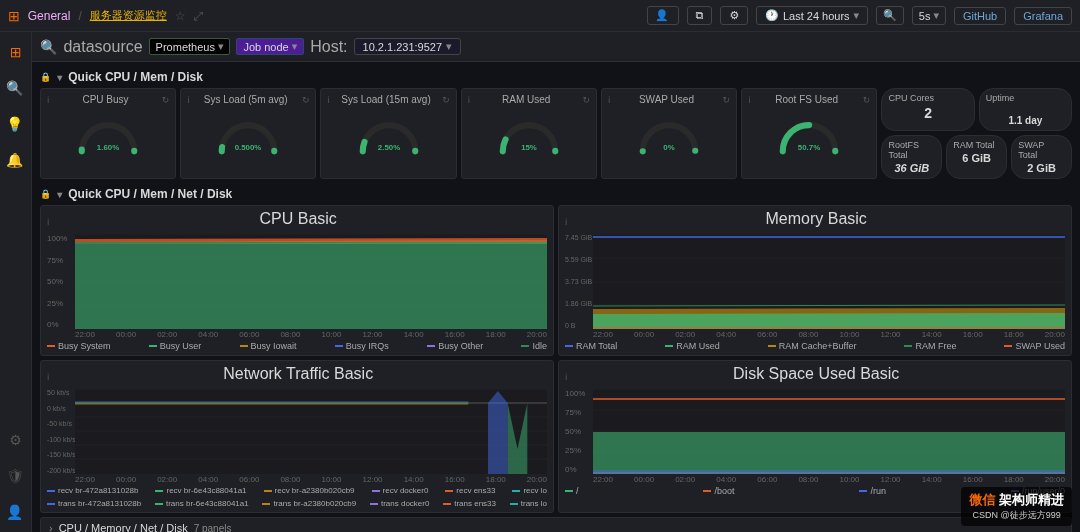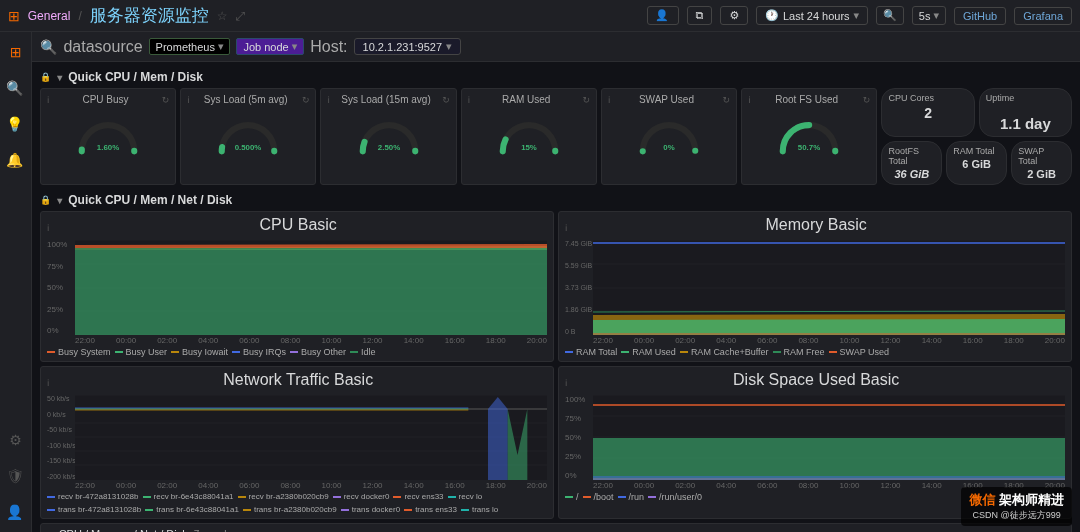--- a/index.html
+++ b/index.html
@@ -37,21 +37,21 @@
     .info-icon { color: #555; font-size: 9px; cursor: pointer; }
     .refresh-icon { color: #555; font-size: 9px; cursor: pointer; }
     .stat-small { background: #1f2025; border: 1px solid #2c2d31; border-radius: 14px; flex: 1; padding: 4px 6px; }
     .stat-small-title { font-size: 9px; color: #aaa; }
     .stat-small-value { font-size: 14px; font-weight: bold; color: #d8d9da; text-align: center; margin-top: 2px; }
 
     
     .charts-row { display: flex; gap: 4px; margin-bottom: 4px; }
     .chart-panel { background: #1f2025; border: 1px solid #2c2d31; border-radius: 3px; flex: 1; padding: 4px 6px; }
     .chart-title { font-size: 16px; color: #d8d9da; text-align: center; margin-bottom: 4px; }
-    .chart-legend { display: flex; flex-wrap: wrap; gap: 4px; margin-top: 2px; font-size: 9px; color: #aaa; }
+    .chart-legend { display: flex; flex-wrap: wrap; gap: 4px; margin-top: 2px; font-size: 9px; color: #aaa; justify-content: space-between; }
     .legend-item { display: flex; align-items: center; gap: 3px; }
     .legend-dot { width: 8px; height: 2px; display: inline-block; }
     .y-axis { position: absolute; left: 0; top: 0; height: 100%; display: flex; flex-direction: column; justify-content: space-between; font-size: 8px; color: #666; }
     .x-axis { display: flex; justify-content: space-between; font-size: 8px; color: #666; padding-left: 28px; margin-top: 1px; }
     .chart-inner { position: absolute; left: 28px; right: 0; top: 0; bottom: 0; }
     .collapsed-section { background: #1f2025; border: 1px solid #2c2d31; border-radius: 3px; padding: 4px 8px; display: flex; align-items: center; gap: 6px; cursor: pointer; }
     .collapsed-section .arrow { color: #888; }
     .panels-count { color: #888; font-size: 10px; }
 
     
@@ -69,21 +69,21 @@
     .top-nav { margin-left: 0; }
     .toolbar { margin-left: 0; }
   </style>
 </head>
 <body>
 
 <div class="top-nav">
   <span style="color:#f46800;font-size:14px;">⊞</span>
   <span style="color:#f0abfc;font-size:12px;">General</span>
   <span style="color:#555;font-size:12px;">/</span>
-  <span style="color:#7dd3fc;font-size:17px;">服务器资源监控</span>
+  <span style="color:#eab308;font-size:11px;text-decoration:underline;">服务器资源监控</span>
   <span style="color:#555;font-size:12px;cursor:pointer;">☆</span>
   <span style="color:#555;font-size:12px;cursor:pointer;">⤢</span>
   <div style="flex:1;"></div>
   <div style="background:#1f2025;border:1px solid #444;border-radius:3px;padding:2px 8px;font-size:11px;cursor:pointer;color:#d8d9da;">👤</div>
   <div style="background:#1f2025;border:1px solid #444;border-radius:3px;padding:2px 8px;font-size:11px;cursor:pointer;color:#d8d9da;">⧉</div>
   <div style="background:#1f2025;border:1px solid #444;border-radius:3px;padding:2px 8px;font-size:11px;cursor:pointer;color:#d8d9da;">⚙</div>
   <div class="time-picker">
     <span>🕐</span>
     <span>Last 24 hours</span>
     <span style="color:#888;">▾</span>
@@ -227,21 +227,21 @@
     </div>
 
     <div style="display:flex;flex-direction:column;gap:4px;min-width:160px;">
       <div style="display:flex;gap:4px;">
         <div class="stat-small">
           <div class="stat-small-title">CPU Cores</div>
           <div class="stat-small-value">2</div>
         </div>
         <div class="stat-small">
           <div class="stat-small-title">Uptime</div>
-          <div class="stat-small-value" style="font-size:15px;margin-top:12px;">1.1 day</div>
+          <div class="stat-small-value" style="font-size:10px;margin-top:12px;">1.1 day</div>
         </div>
       </div>
       <div style="display:flex;gap:4px;">
         <div class="stat-small">
           <div class="stat-small-title">RootFS Total</div>
           <div class="stat-small-value" style="font-size:11px;font-style:italic;">36 GiB</div>
         </div>
         <div class="stat-small">
           <div class="stat-small-title">RAM Total</div>
           <div class="stat-small-value" style="font-size:11px;">6 GiB</div>

